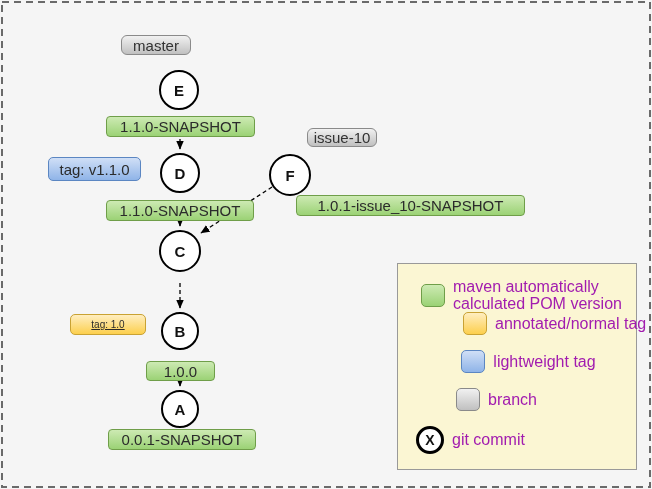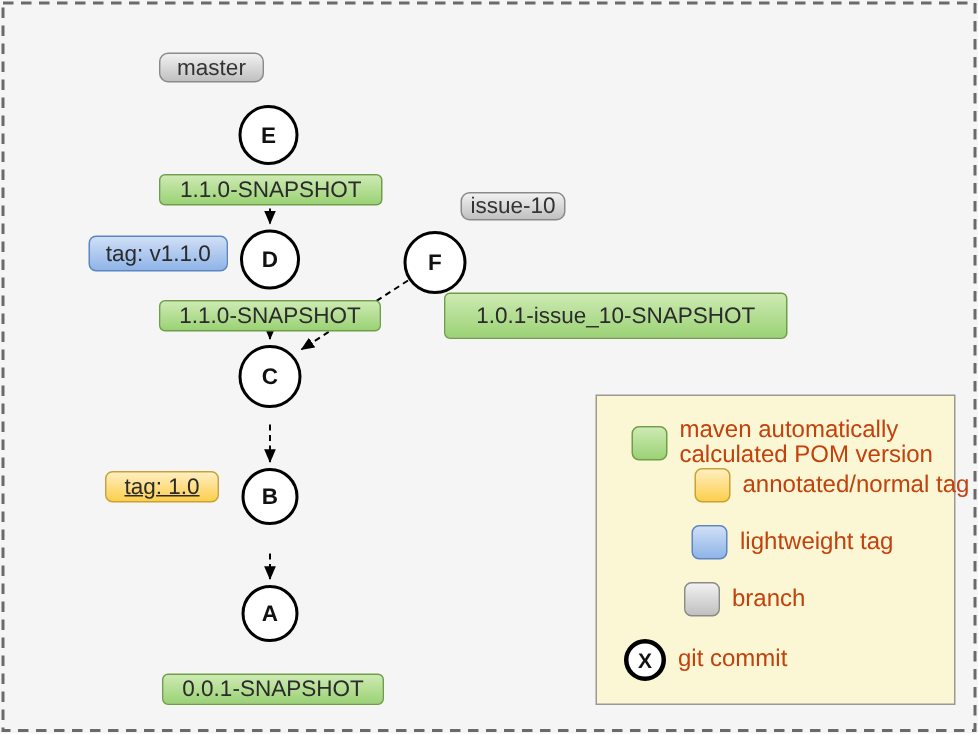--- a/index.html
+++ b/index.html
@@ -5,29 +5,29 @@
   html,body{margin:0;padding:0;background:#ffffff;font-family:"Liberation Sans",sans-serif;}
   .stage{position:relative;width:652px;height:489px;background:#f5f5f5;overflow:hidden;}
   .wires{position:absolute;left:0;top:0;z-index:1;}
   .node{position:absolute;z-index:2;display:flex;align-items:center;justify-content:center;
         box-sizing:border-box;color:#2b2b2b;white-space:nowrap;}
   .version{background:linear-gradient(#cdeab3,#9bd275);border:1px solid #6f9e49;
            border-radius:4px;font-size:15px;margin-top:13px;}
   .tag-blue{background:linear-gradient(#d0dff6,#8fb4e8);border:1px solid #5b86c2;
             border-radius:5px;font-size:15px;}
   .tag-orange{background:linear-gradient(#ffeec0,#fccf4d);border:1px solid #c9a233;
-              border-radius:5px;font-size:15px;text-decoration:underline;}
+              border-radius:5px;font-size:10px;text-decoration:underline;}
   .branch{background:linear-gradient(#f1f1f1,#c0c0c0);border:1px solid #8a8a8a;
           border-radius:6px;font-size:15px;color:#333;}
   .commit{background:#ffffff;border:2px solid #000;border-radius:50%;
           font-weight:bold;font-size:15px;color:#111;}
   .legend{position:absolute;left:397px;top:263px;width:240px;height:207px;z-index:2;
           background:#fbf6d3;border:1px solid #999;box-sizing:border-box;}
   .legend-row{position:absolute;left:0;width:100%;display:flex;align-items:center;}
-  .legend-label{margin-left:8px;font-size:16px;line-height:17px;color:#c2410c;}
+  .legend-label{margin-left:8px;font-size:16px;line-height:17px;color:#a21caf;}
   .swatch{width:24px;height:23px;border-radius:5px;box-sizing:border-box;flex:0 0 auto;margin-left:23px;}
   .swatch.green{background:linear-gradient(#cdeab3,#9bd275);border:1px solid #6f9e49;}
   .swatch.orange{background:linear-gradient(#ffeec0,#fccf4d);border:1px solid #c9a233;}
   .swatch.blue{background:linear-gradient(#d0dff6,#8fb4e8);border:1px solid #5b86c2;}
   .swatch.gray{background:linear-gradient(#f1f1f1,#c0c0c0);border:1px solid #8a8a8a;}
   .legend-commit{width:28px;height:28px;margin-left:18px;background:#fff;border:3px solid #000;
                  border-radius:50%;display:flex;align-items:center;justify-content:center;
                  font-weight:bold;font-size:14px;box-sizing:border-box;flex:0 0 auto;color:#111;}
   .two-line{white-space:normal;width:190px;}
 </style>
@@ -43,37 +43,38 @@
       </marker>
     </defs>
     <rect x="2" y="2" width="648" height="485" fill="none" stroke="#6a6a6a" stroke-width="2" stroke-dasharray="7 5"></rect>
     <line x1="180" y1="125" x2="180" y2="149" stroke="#000" stroke-width="1.3" stroke-dasharray="4 3" marker-end="url(#arrow)"></line>
     <line x1="180" y1="209" x2="180" y2="226" stroke="#000" stroke-width="1.3" stroke-dasharray="4 3" marker-end="url(#arrow)"></line>
     <line x1="272" y1="187" x2="201" y2="233" stroke="#000" stroke-width="1.3" stroke-dasharray="4 3" marker-end="url(#arrow)"></line>
     <line x1="180" y1="283" x2="180" y2="308" stroke="#000" stroke-width="1.3" stroke-dasharray="4 3" marker-end="url(#arrow)"></line>
     <line x1="180" y1="369" x2="180" y2="386" stroke="#000" stroke-width="1.3" stroke-dasharray="4 3" marker-end="url(#arrow)"></line>
   </svg>
 
-  <div class="node branch" style="left:106px;top:35px;width:70px;height:20px;">master</div>
+  <div class="node branch" style="left:121px;top:35px;width:70px;height:20px;">master</div>
   <div class="node branch" style="left:307px;top:128px;width:70px;height:19px;text-align:center;">issue-10</div>
 
-  <div class="node tag-blue" style="left:59px;top:157px;width:93px;height:24px;">tag: v1.1.0</div>
+  <div class="node tag-blue" style="left:48px;top:157px;width:93px;height:24px;">tag: v1.1.0</div>
   <div class="node tag-orange" style="left:70px;top:314px;width:76px;height:21px;">tag: 1.0</div>
 
   <div class="node commit" style="left:159px;top:70px;width:40px;height:40px;">E</div>
   <div class="node commit" style="left:160px;top:153px;width:40px;height:40px;">D</div>
   <div class="node commit" style="left:269px;top:154px;width:42px;height:42px;">F</div>
   <div class="node commit" style="left:159px;top:230px;width:42px;height:42px;">C</div>
   <div class="node commit" style="left:161px;top:312px;width:38px;height:38px;">B</div>
   <div class="node commit" style="left:161px;top:390px;width:38px;height:38px;">A</div>
 
   <div class="node version" style="left:106px;top:103px;width:149px;height:21px;">1.1.0-SNAPSHOT</div>
   <div class="node version" style="left:106px;top:187px;width:148px;height:21px;">1.1.0-SNAPSHOT</div>
-  <div class="node version" style="left:296px;top:182px;width:229px;height:31px;">1.0.1-issue_10-SNAPSHOT</div>
-  <div class="node version" style="left:108px;top:436px;width:148px;height:21px;">0.0.1-SNAPSHOT</div>
+  <div class="node version" style="left:296px;top:182px;width:229px;height:21px;">1.0.1-issue_10-SNAPSHOT</div>
+  <div class="node version" style="left:146px;top:348px;width:69px;height:20px;">1.0.0</div>
+  <div class="node version" style="left:108px;top:416px;width:148px;height:21px;">0.0.1-SNAPSHOT</div>
 
   <div class="legend">
     <div class="legend-row" style="top:277px;height:34px;top:14px;">
       <span class="swatch green"></span>
       <span class="legend-label two-line">maven automatically calculated POM version</span>
     </div>
     <div class="legend-row" style="top:47px;height:24px;top:47px;padding-left:42px;">
       <span class="swatch orange"></span>
       <span class="legend-label">annotated/normal tag</span>
     </div>

